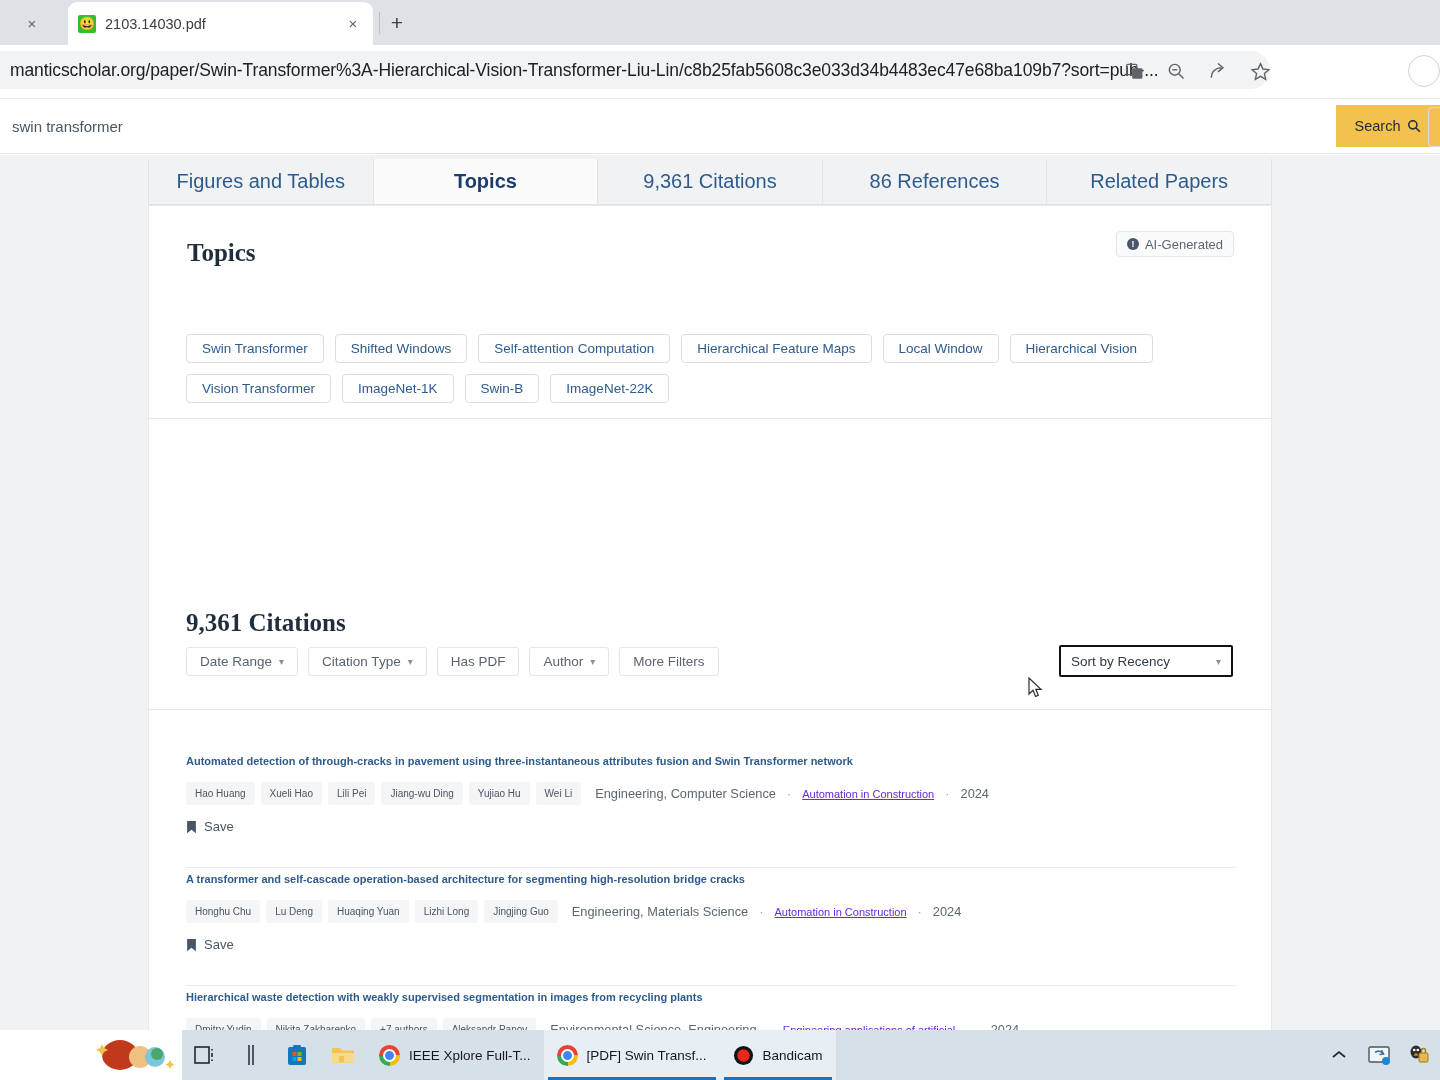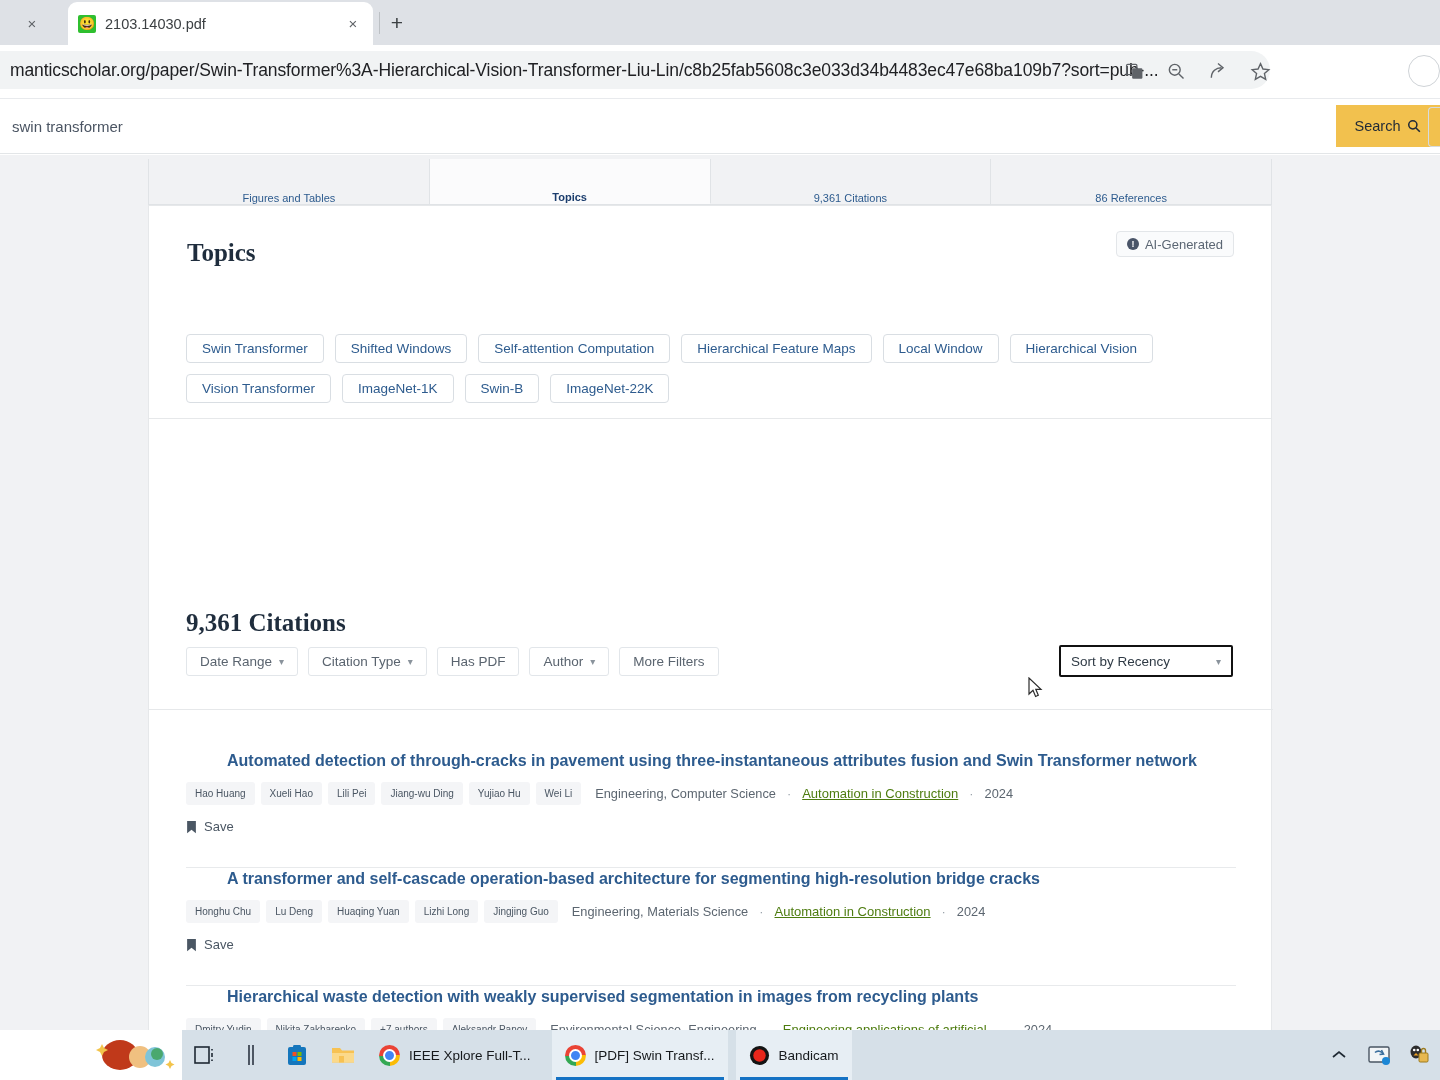--- a/index.html
+++ b/index.html
@@ -119,22 +119,22 @@
 
   
   .navtabs {
     position: absolute; left: 148px; top: 4px;
     width: 1124px; height: 46px;
     background: #f1f2f4;
     display: flex;
     border-bottom: 1px solid #e0e3e6;
   }
   .navtab {
-    flex: 1; display: flex; align-items: flex-end; justify-content: center;
-    font-size: 11px; color: #2d5b8e;
+    flex: 1; display: flex; align-items: center; justify-content: center;
+    font-size: 20px; color: #2d5b8e;
     border-right: 1px solid #e0e3e6;
     background: transparent; cursor: pointer;
   }
   .navtab:first-child { border-left: 1px solid #e0e3e6; }
   .navtab.active {
     background: #fbfbfc; color: #1b3d6d; font-weight: bold;
     border-bottom: 1px solid #fbfbfc;
   }
 
   
@@ -222,39 +222,39 @@
 
   .cit-divider {
     position: absolute; left: 0; width: 1124px; height: 1px;
     background: #e6e8ea;
   }
 
   .result {
     position: absolute; left: 37px; width: 1050px;
   }
   .result-title {
-    font-size: 16px; color: #2d5b8e; font-weight: bold;
-    cursor: pointer; line-height: 20px; margin-left: 41px;
+    font-size: 11px; color: #2d5b8e; font-weight: bold;
+    cursor: pointer; line-height: 20px;
   }
   .result-meta {
     margin-top: 11px; display: flex; align-items: center;
     flex-wrap: nowrap; gap: 6px;
   }
   .author-chip {
     height: 23px; padding: 0 9px; background: #f4f5f7; border-radius: 3px;
     display: flex; align-items: center;
     font-size: 10px; color: #4a5663; cursor: pointer; white-space: nowrap;
   }
   .meta-text {
     font-size: 12.8px; color: #5c6670; white-space: nowrap;
     margin-left: 8px;
   }
   .meta-sep { font-size: 12.8px; color: #9aa3ab; margin: 0 5px; }
   .venue-link {
-    font-size: 13px; color: #4d7c0f; text-decoration: underline; cursor: pointer;
+    font-size: 11px; color: #6d28d9; text-decoration: underline; cursor: pointer;
   }
   .save-row {
     margin-top: 14px; display: flex; align-items: center; gap: 7px;
     font-size: 13px; color: #4a5663; cursor: pointer; width: 60px;
   }
   .result-sep {
     position: absolute; left: 37px; width: 1050px; height: 1px; background: #e8eaec;
   }
 
   .cursor-arrow { position: absolute; left: 1028px; top: 522px; }
@@ -276,21 +276,21 @@
     width: 46px; height: 50px;
     display: flex; align-items: center; justify-content: center;
     cursor: pointer;
   }
   .tb-task {
     height: 50px; padding: 12px 13px;
     display: flex; align-items: center; gap: 9px;
     font-size: 13.5px; color: #16191c; cursor: pointer;
     white-space: nowrap; position: relative;
   }
-  .tb-task.active-task { background: #e7eef4; margin-left: 8px; }
+  .tb-task.active-task { background: #e7eef4; }
   .tb-task.active-task::after {
     content: ""; position: absolute; left: 4px; right: 4px; bottom: 0;
     height: 3px; background: #1572c4;
   }
   .tb-tray {
     position: absolute; right: 6px; top: 0; height: 50px;
     display: flex; align-items: center; gap: 10px;
   }
   .chrome-dot {
     width: 21px; height: 21px; border-radius: 50%;
@@ -371,20 +371,23 @@
       <span>Figures and Tables</span>
     </div>
     <div class="navtab active">
       <span>Topics</span>
     </div>
     <div class="navtab">
       <span>9,361 Citations</span>
     </div>
     <div class="navtab">
       <span>86 References</span>
+    </div>
+    <div class="navtab">
+      <span>Related Papers</span>
     </div>
   </div>
 
   <div class="card" id="topics-card">
     <div class="topics-head">
       <span class="section-title">Topics</span>
     </div>
     <div class="ai-badge">
       <span class="info-dot">!</span>
       <span>AI-Generated</span>

